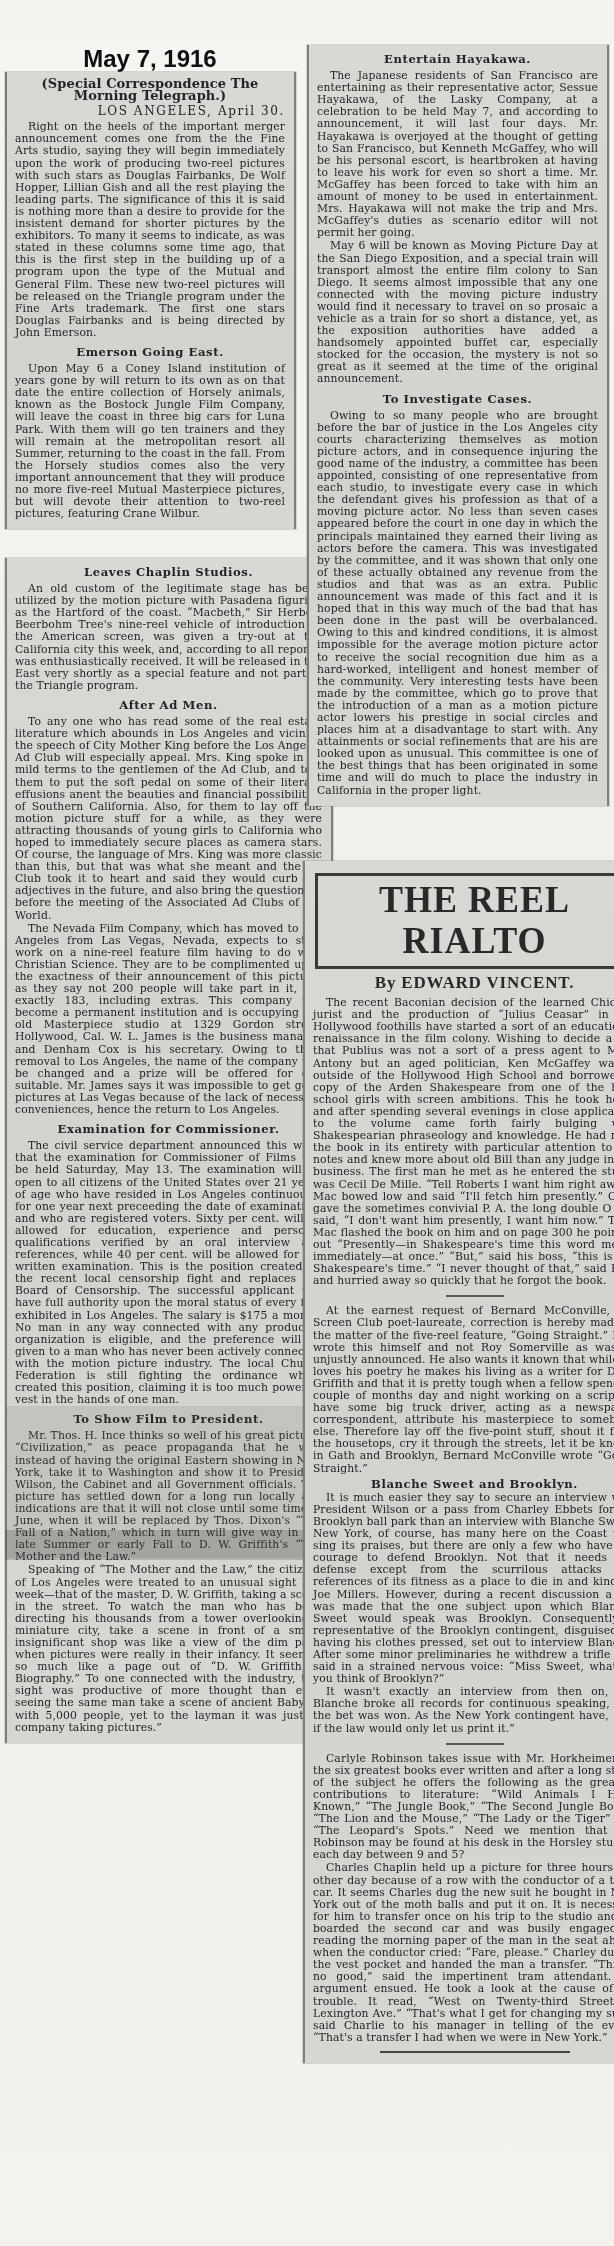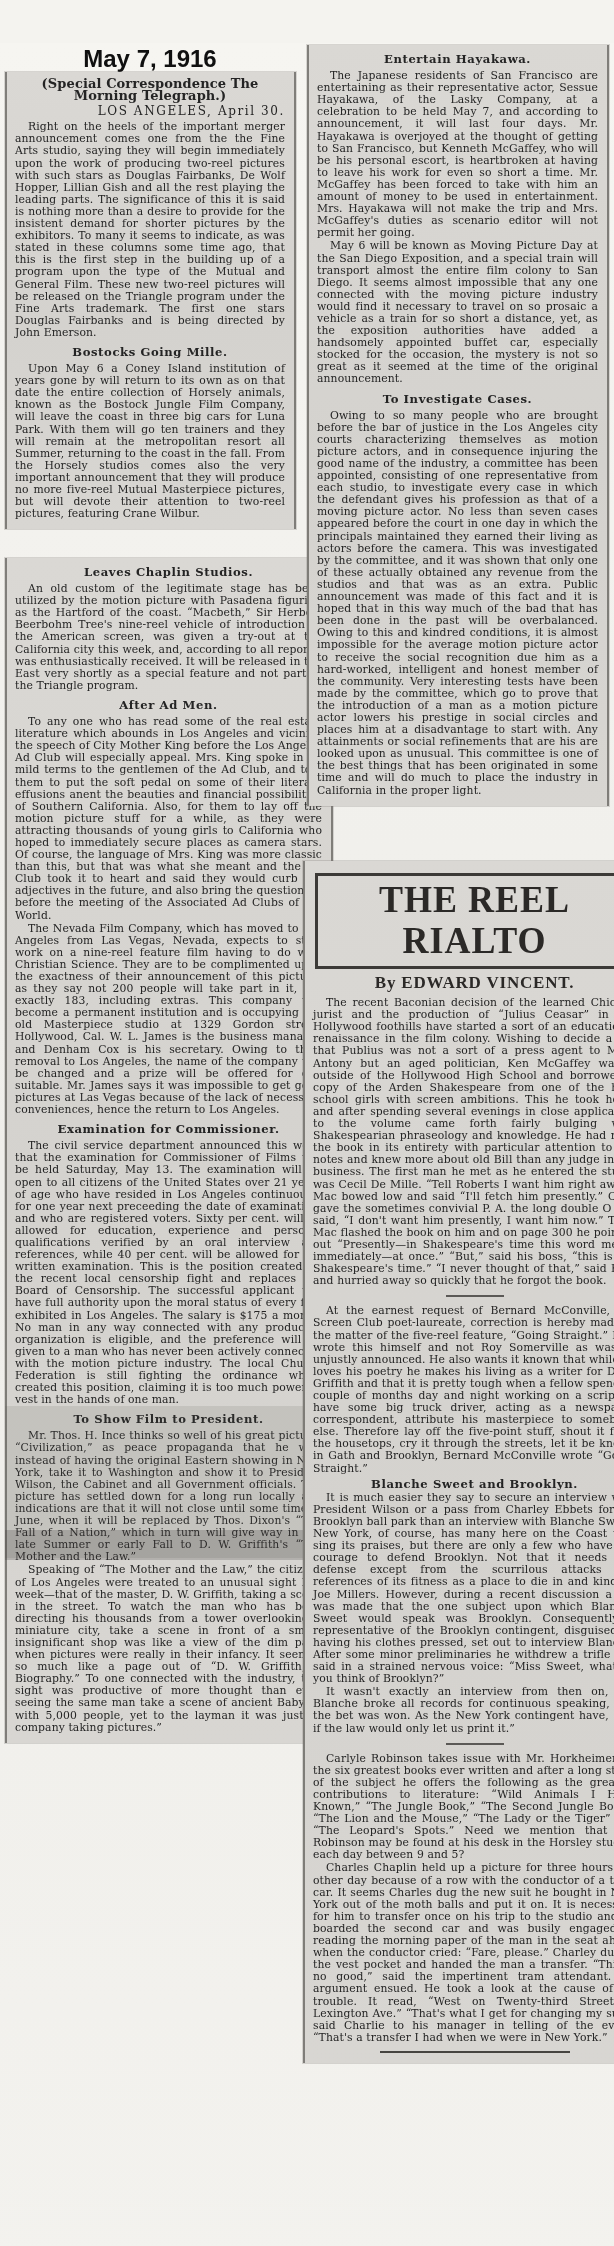--- a/index.html
+++ b/index.html
@@ -99,21 +99,21 @@
 <body>
 
 <div class="page">
 
   <div class="date-header">May 7, 1916</div>
 
   <div class="clip" id="left-clip-1">
     <p class="byline-small">(Special Correspondence The Morning Telegraph.)</p>
     <p class="dateline">LOS ANGELES, April 30.</p>
     <p class="body-para">Right on the heels of the important merger announcement comes one from the the Fine Arts studio, saying they will begin immediately upon the work of producing two-reel pictures with such stars as Douglas Fairbanks, De Wolf Hopper, Lillian Gish and all the rest playing the leading parts. The significance of this it is said is nothing more than a desire to provide for the insistent demand for shorter pictures by the exhibitors. To many it seems to indicate, as was stated in these columns some time ago, that this is the first step in the building up of a program upon the type of the Mutual and General Film. These new two-reel pictures will be released on the Triangle program under the Fine Arts trademark. The first one stars Douglas Fairbanks and is being directed by John Emerson.</p>
-    <h3 class="col-heading">Bostocks Going Mille.</h3>
+    <h3 class="col-heading">Emerson Going East.</h3>
     <p class="body-para">Upon May 6 a Coney Island institution of years gone by will return to its own as on that date the entire collection of Horsely animals, known as the Bostock Jungle Film Company, will leave the coast in three big cars for Luna Park. With them will go ten trainers and they will remain at the metropolitan resort all Summer, returning to the coast in the fall. From the Horsely studios comes also the very important announcement that they will produce no more five-reel Mutual Masterpiece pictures, but will devote their attention to two-reel pictures, featuring Crane Wilbur.</p>
   </div>
 
   <div class="clip" id="left-clip-2">
     <h3 class="col-heading" style="margin-top:2px;">Leaves Chaplin Studios.</h3>
     <p class="body-para">An old custom of the legitimate stage has been utilized by the motion picture with Pasadena figuring as the Hartford of the coast. “Macbeth,” Sir Herbert Beerbohm Tree's nine-reel vehicle of introduction to the American screen, was given a try-out at the California city this week, and, according to all reports, was enthusiastically received. It will be released in the East very shortly as a special feature and not part of the Triangle program.</p>
     <h3 class="col-heading">After Ad Men.</h3>
     <p class="body-para">To any one who has read some of the real estate literature which abounds in Los Angeles and vicinity, the speech of City Mother King before the Los Angeles Ad Club will especially appeal. Mrs. King spoke in no mild terms to the gentlemen of the Ad Club, and told them to put the soft pedal on some of their literary effusions anent the beauties and financial possibilities of Southern California. Also, for them to lay off the motion picture stuff for a while, as they were attracting thousands of young girls to California who hoped to immediately secure places as camera stars. Of course, the language of Mrs. King was more classic than this, but that was what she meant and the Ad Club took it to heart and said they would curb the adjectives in the future, and also bring the question up before the meeting of the Associated Ad Clubs of the World.</p>
     <p class="body-para">The Nevada Film Company, which has moved to Los Angeles from Las Vegas, Nevada, expects to start work on a nine-reel feature film having to do with Christian Science. They are to be complimented upon the exactness of their announcement of this picture, as they say not 200 people will take part in it, but exactly 183, including extras. This company will become a permanent institution and is occupying the old Masterpiece studio at 1329 Gordon street, Hollywood, Cal. W. L. James is the business manager and Denham Cox is his secretary. Owing to their removal to Los Angeles, the name of the company will be changed and a prize will be offered for one suitable. Mr. James says it was impossible to get good pictures at Las Vegas because of the lack of necessary conveniences, hence the return to Los Angeles.</p>
     <h3 class="col-heading">Examination for Commissioner.</h3>

